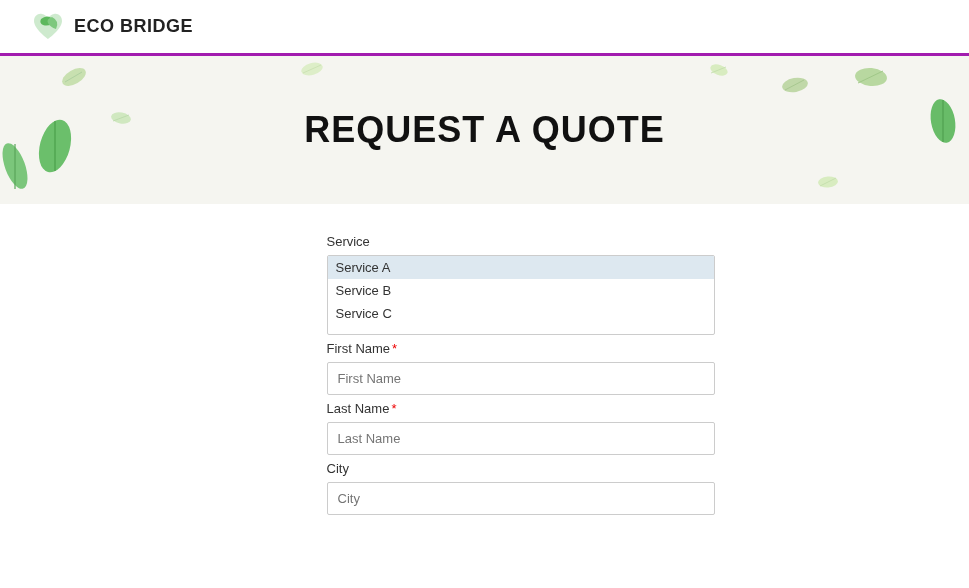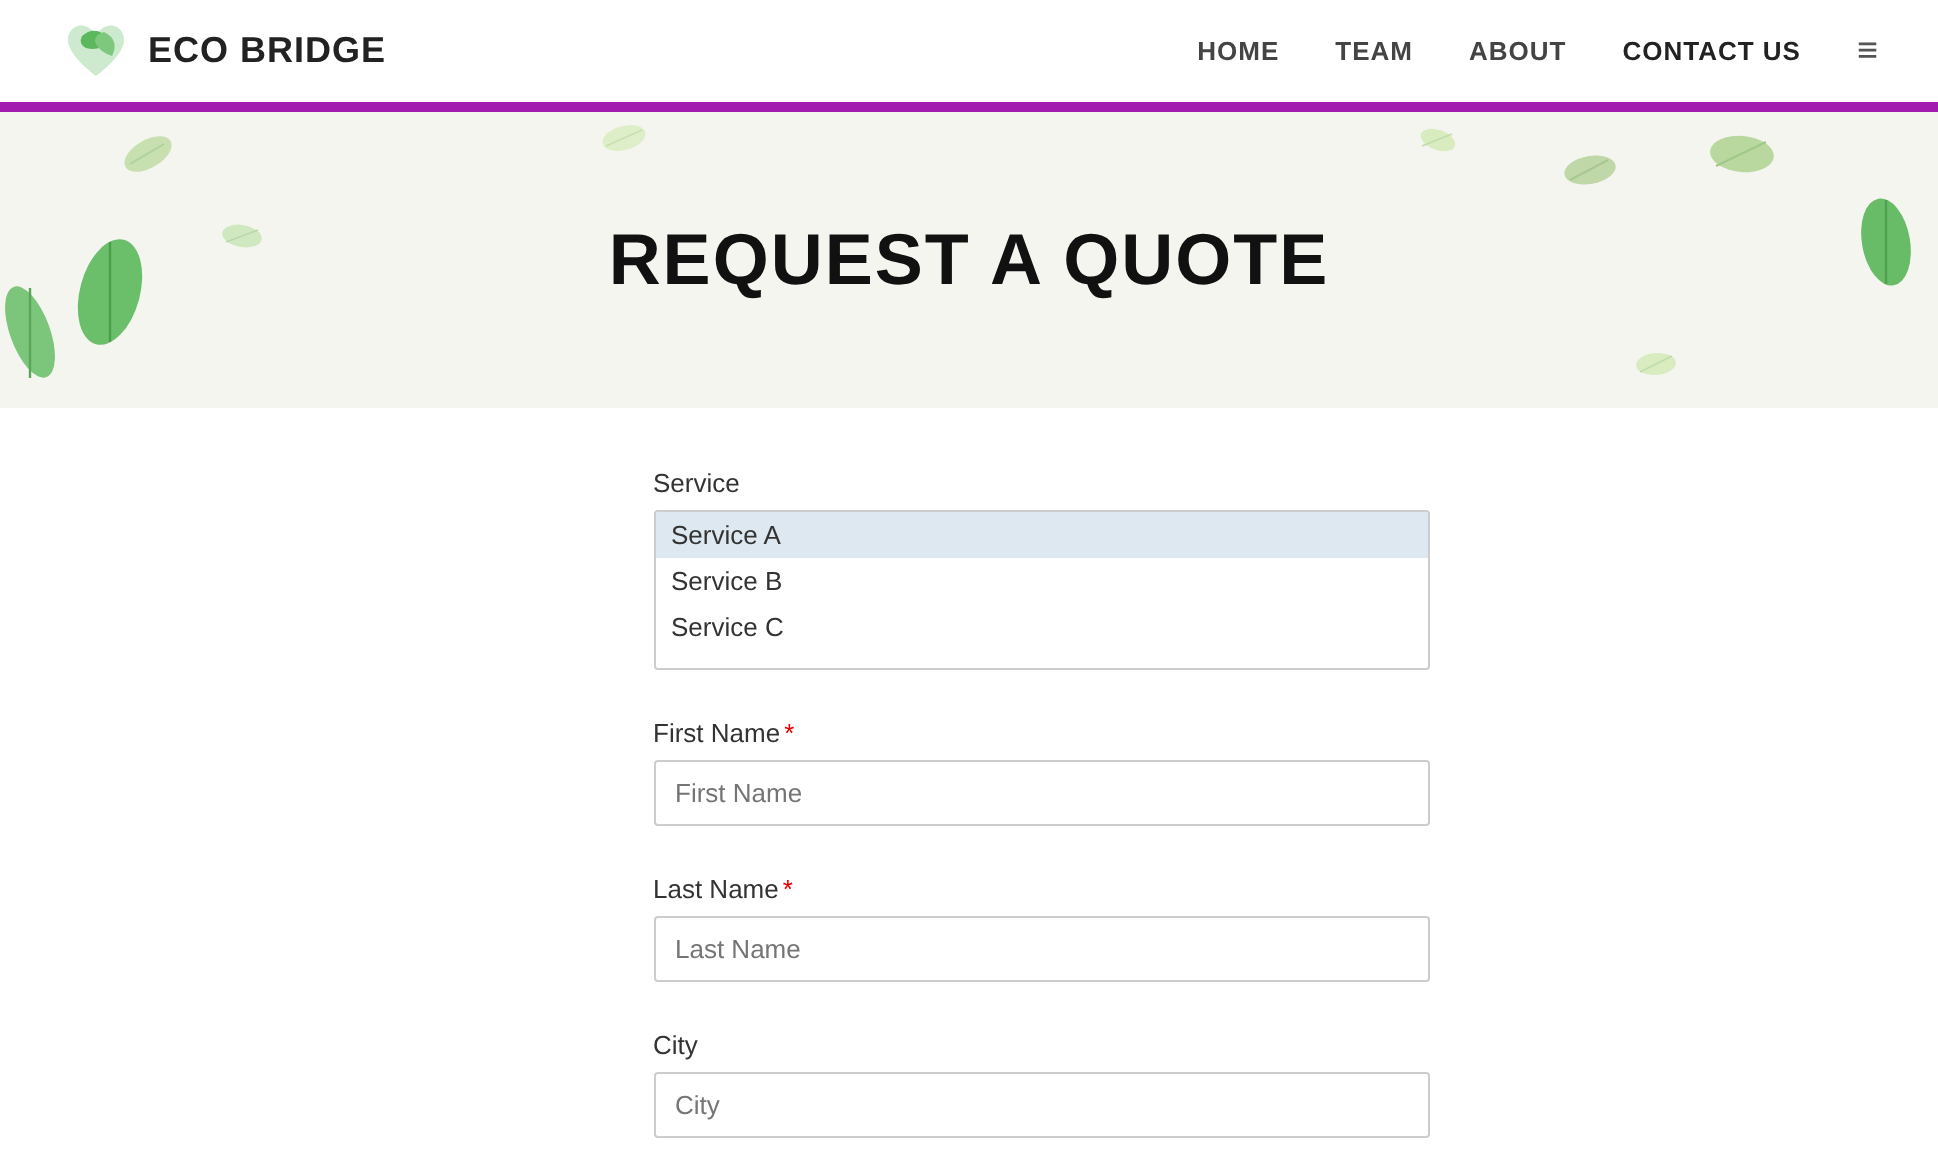--- a/index.html
+++ b/index.html
@@ -5,21 +5,21 @@
     * { box-sizing: border-box; margin: 0; padding: 0; }
     body { font-family: 'Helvetica Neue', Arial, sans-serif; background: #fff; color: #333; font-size: 14px; }
 
     
     .navbar {
       display: flex;
       align-items: center;
       justify-content: space-between;
       padding: 0 30px;
       height: 56px;
-      border-bottom: 5px solid #a21caf;
+      border-bottom: 3px solid #a21caf;
       background: #fff;
       gap: 40px;
     }
     .navbar-logo {
       display: flex;
       align-items: center;
       gap: 8px;
     }
     .logo-icon {
       width: 36px;
@@ -77,21 +77,21 @@
 
     
     .form-section {
       padding: 30px 0 40px 0;
       max-width: 500px;
       margin: 0 auto;
       padding-left: 92px;
       padding-right: 20px;
     }
     .form-group {
-      margin-bottom: 24px;
+      margin-bottom: 6px;
     }
     .form-label {
       display: block;
       font-size: 13px;
       font-weight: 500;
       margin-bottom: 6px;
       color: #333;
     }
     .form-label .required {
       color: #e00;
@@ -134,27 +134,20 @@
 <nav class="navbar">
   <div class="navbar-logo">
 
     <svg class="logo-icon" viewBox="0 0 36 36" fill="none" xmlns="http://www.w3.org/2000/svg">
       <path d="M18 30 C18 30 4 20 4 12 C4 7 8 4 12 5 C14.5 5.5 16.5 7 18 9 C19.5 7 21.5 5.5 24 5 C28 4 32 7 32 12 C32 20 18 30 18 30Z" fill="#5cb85c" opacity="0.3"></path>
       <path d="M11 10 Q18 4 25 12 Q20 18 13 16 Q9 14 11 10Z" fill="#5cb85c"></path>
       <path d="M22 8 Q30 12 26 20 Q20 18 18 14 Q16 10 22 8Z" fill="#7dc87d"></path>
     </svg>
     <span class="logo-text">ECO BRIDGE</span>
   </div>
-  <div class="navbar-links">
-    <a class="nav-link">HOME</a>
-    <a class="nav-link">TEAM</a>
-    <a class="nav-link">ABOUT</a>
-    <a class="nav-link active">CONTACT US</a>
-    <span class="nav-menu-icon">≡</span>
-  </div>
 </nav>
 
 <div class="hero">
 
   <svg class="leaf" style="left:0px;bottom:10px;" width="30" height="55" viewBox="0 0 30 55">
     <ellipse cx="15" cy="27" rx="10" ry="24" fill="#7bc67b" transform="rotate(-20,15,27)"></ellipse>
     <line x1="15" y1="5" x2="15" y2="50" stroke="#5aa55a" stroke-width="1.2"></line>
   </svg>
 
   <svg class="leaf" style="left:60px;top:12px;" width="28" height="18" viewBox="0 0 28 18">

